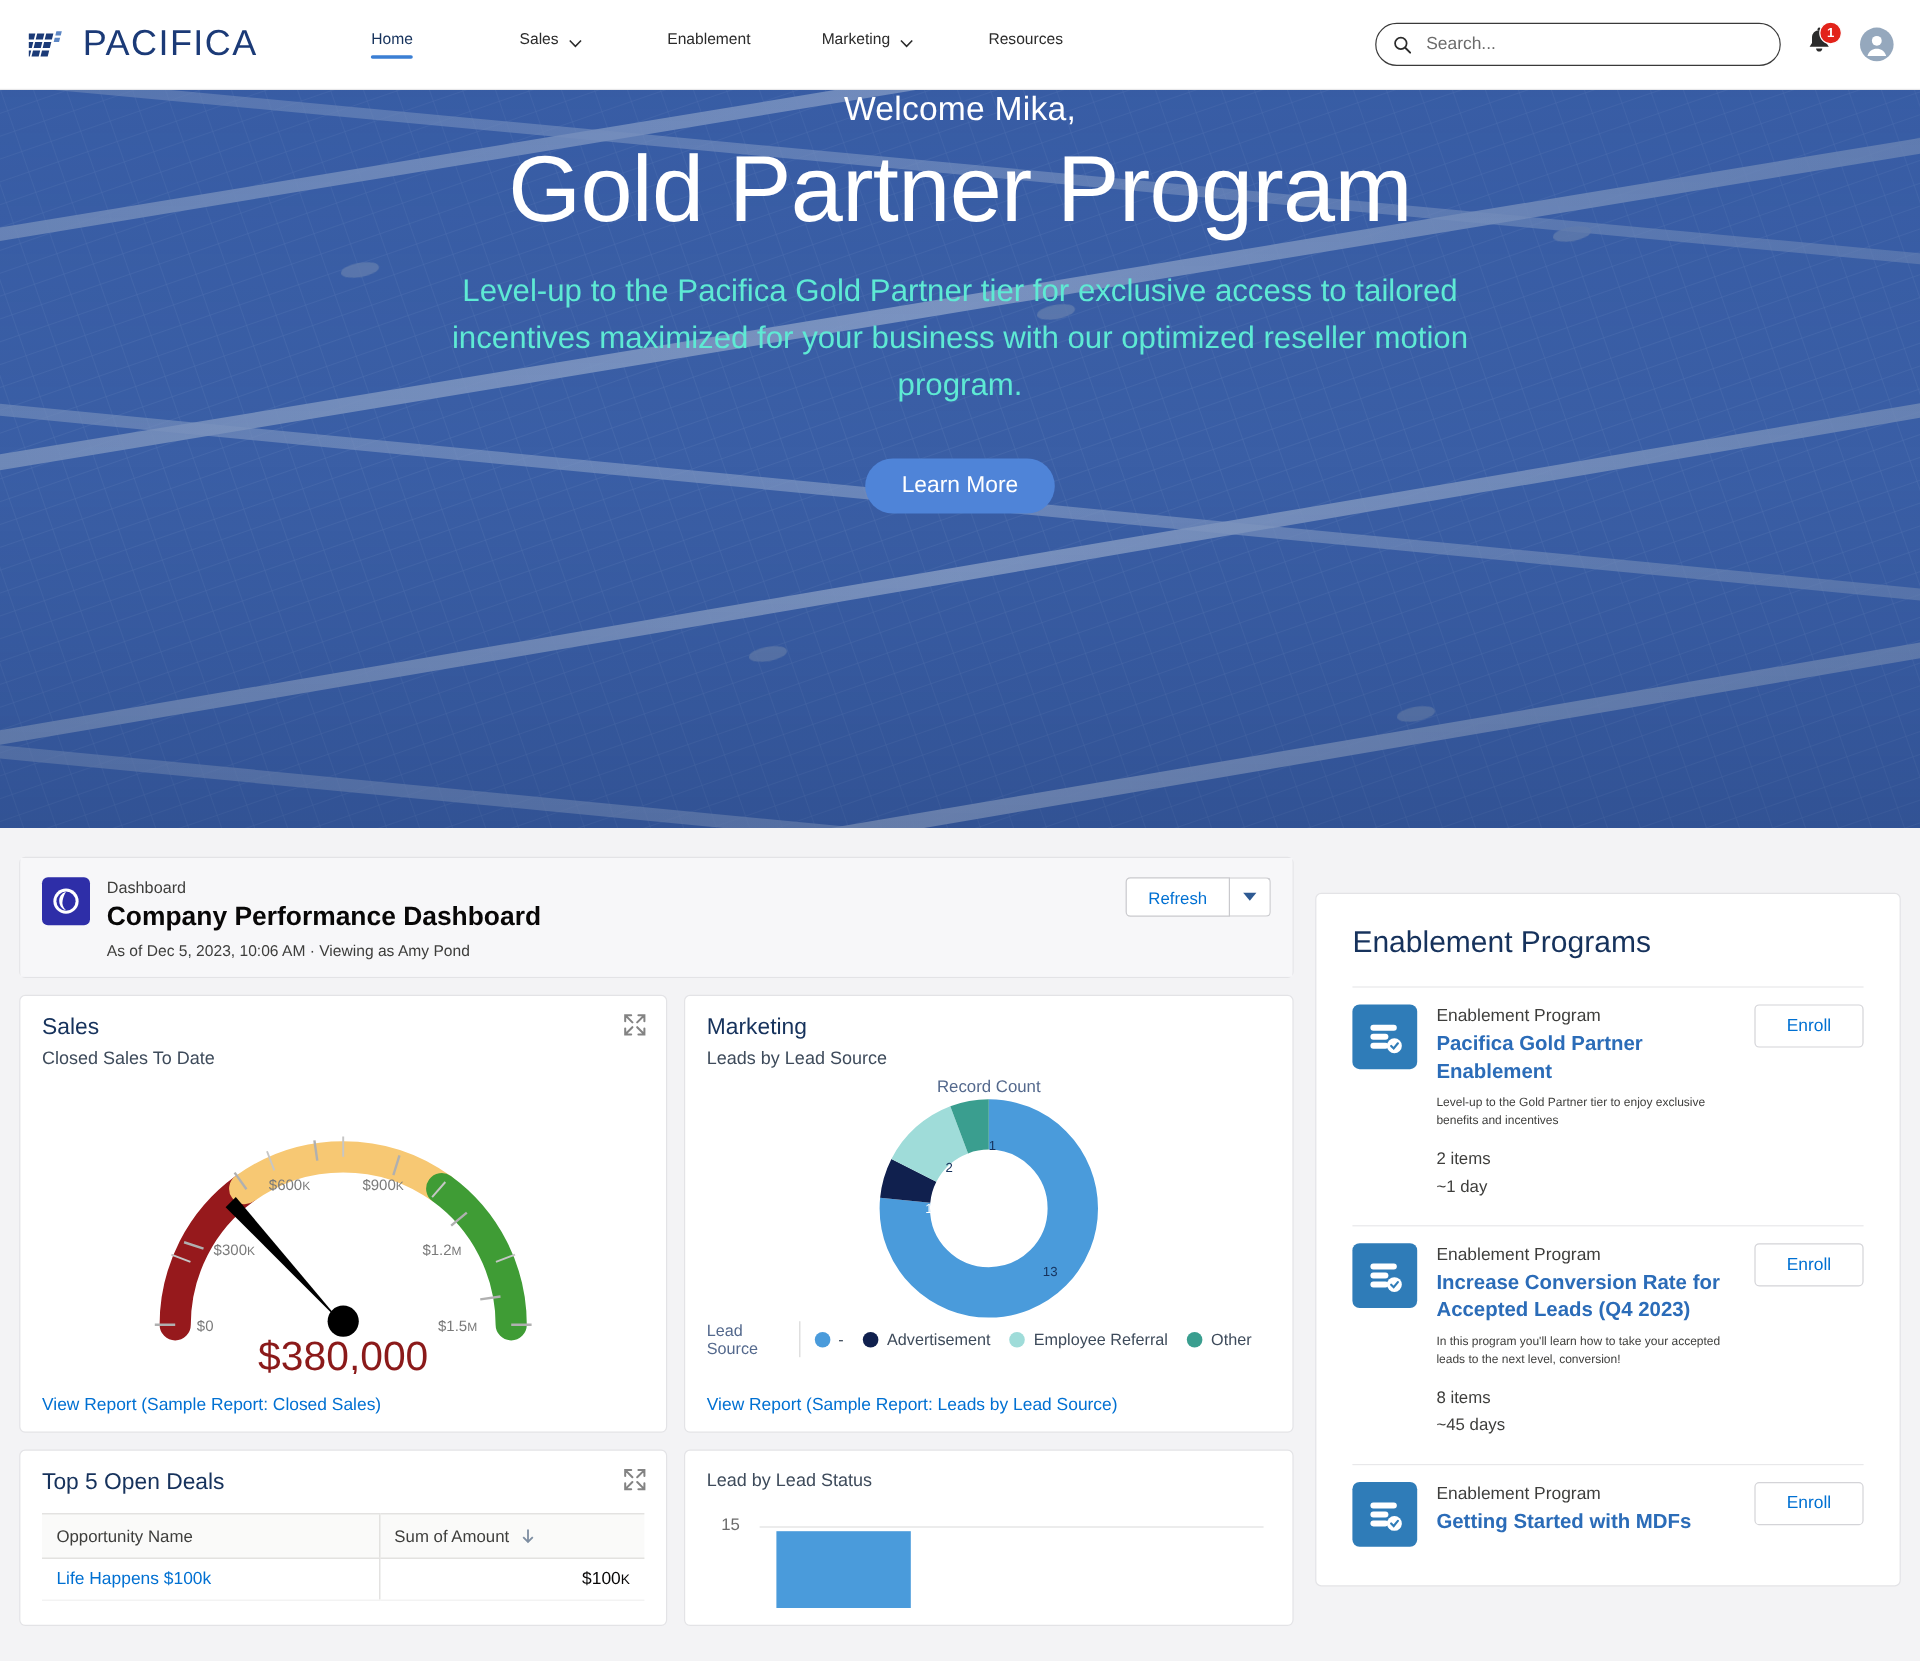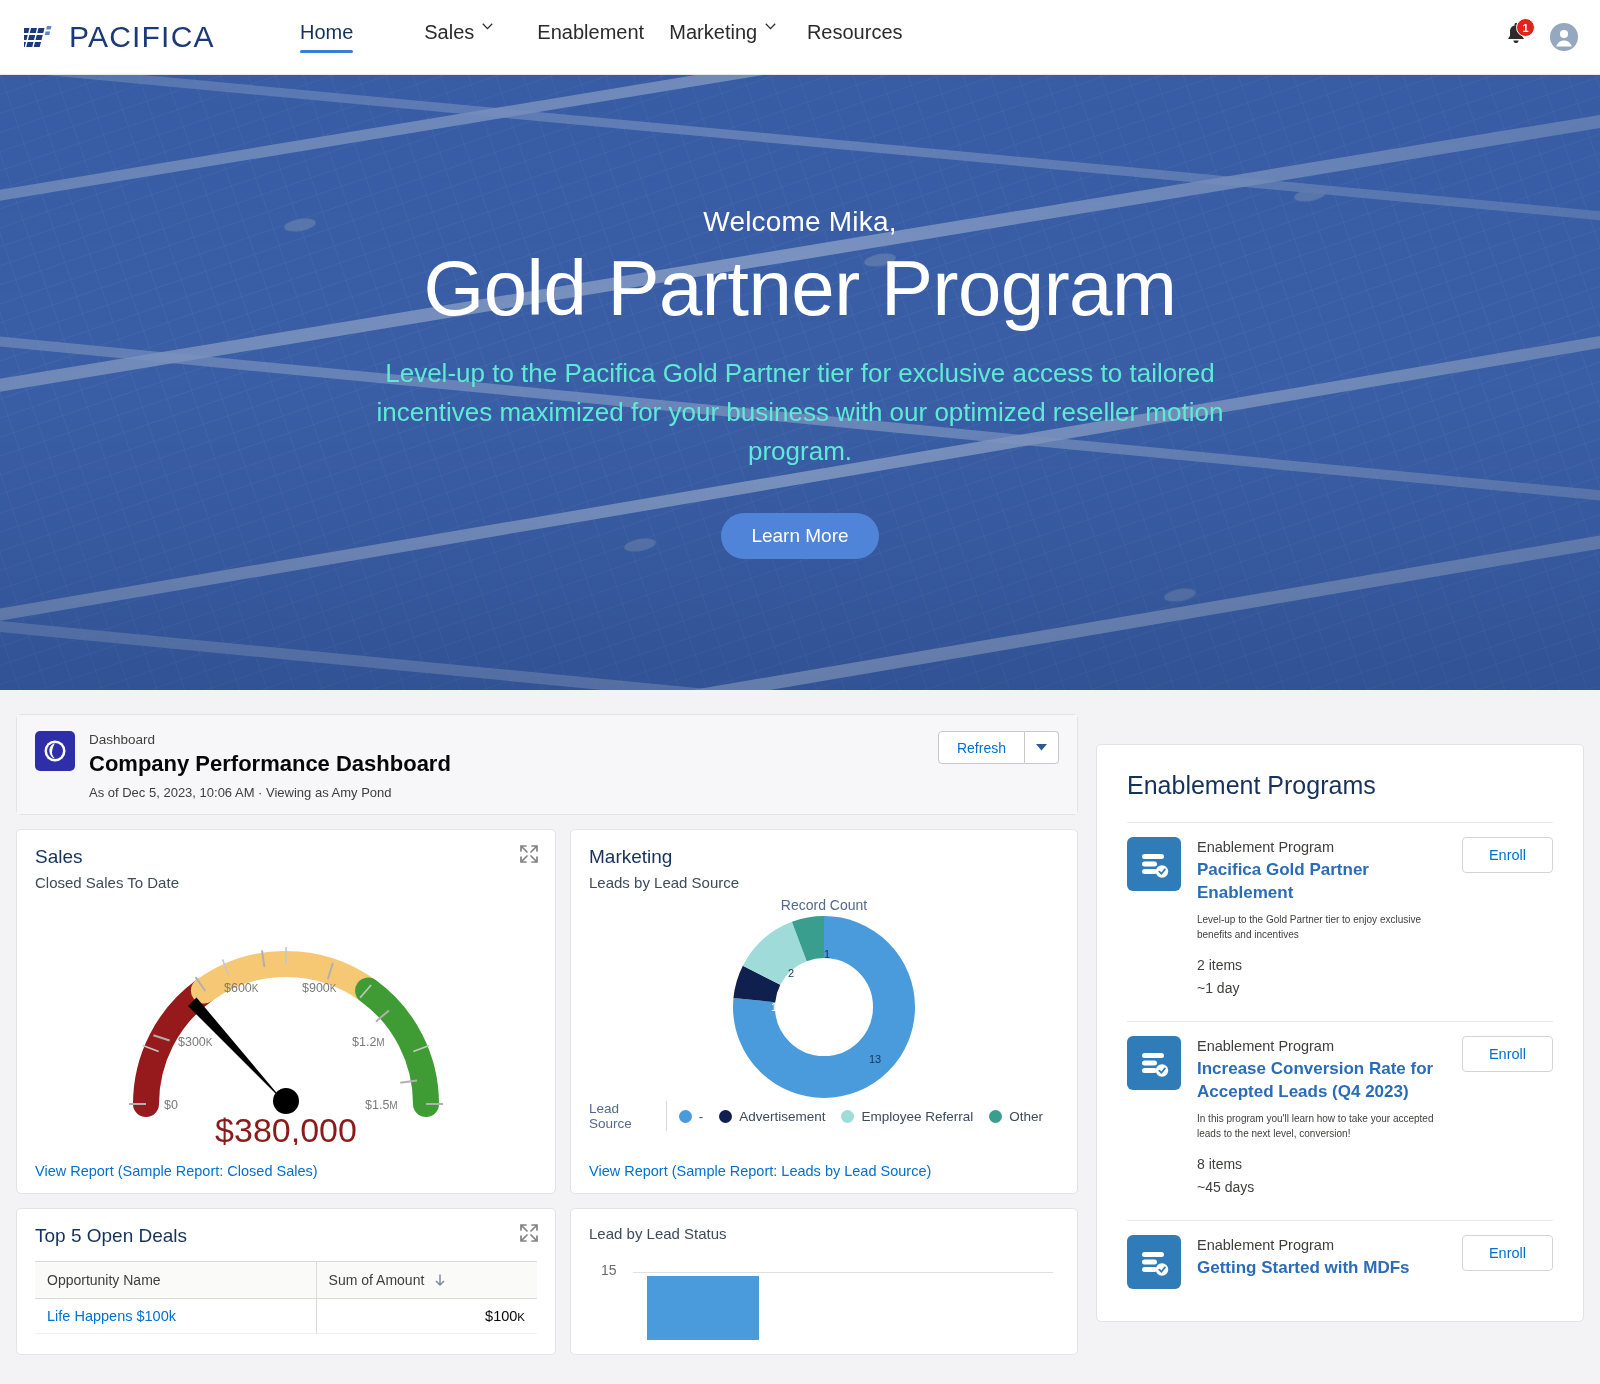--- a/index.html
+++ b/index.html
@@ -23,25 +23,25 @@
   }
   .brand { display: flex; align-items: center; gap: 11px; flex: 0 0 auto; }
   .brand-mark { width: 34px; height: 30px; display: block; }
   .brand-name {
     font-size: 30px; letter-spacing: 1.2px; color: #1b3a77;
     font-weight: 400;
   }
   .nav { display: flex; align-items: center; margin-left: 46px; }
   .nav-item {
     position: relative;
-    font-size: 20px;
+    font-size: 13px;
     color: #2b2b2b;
     padding: 0 0 9px 0;
     margin-right: 0;
-    display: flex; align-items: flex-start; gap: 8px;
+    display: flex; align-items: flex-end; gap: 8px;
     cursor: pointer;
     white-space: nowrap;
   }
   .nav-slot { width: 132px; display: flex; justify-content: center; }
   .nav-item.active { color: #16325c; }
   .nav-item.active::after {
     content: ""; position: absolute; left: 0; right: 0; bottom: 0;
     height: 3px; background: #3b7fd4; border-radius: 2px;
   }
   .caret { width: 11px; height: 7px; display: block; margin-top: 2px; }
@@ -72,21 +72,21 @@
     width: 28px; height: 28px; border-radius: 50%;
     background: #95a8bd; display: flex; align-items: center;
     justify-content: center; cursor: pointer;
   }
 
   
   .hero {
     height: 615px; position: relative; overflow: hidden;
     background: #3f63a8;
     display: flex; flex-direction: column;
-    align-items: center; justify-content: center;
+    align-items: center; justify-content: flex-start;
   }
   .hero-bg { position: absolute; inset: 0; }
   .hero-content { position: relative; z-index: 3; text-align: center; width: 100%; }
   .hero-welcome {
     color: #fff; font-size: 28px; font-weight: 400; letter-spacing: .2px;
     margin-bottom: 8px;
   }
   .hero-title {
     color: #fff; font-size: 78px; font-weight: 400; letter-spacing: -0.5px;
     line-height: 1.08; margin-bottom: 24px;
@@ -269,20 +269,27 @@
       </div>
     </div>
     <div class="nav-slot">
       <div class="nav-item">
         <span>Resources</span>
       </div>
     </div>
   </nav>
 
   <div class="top-right">
+    <div class="search-box">
+      <svg width="17" height="17" viewBox="0 0 17 17">
+        <circle cx="7" cy="7" r="5.3" stroke="#2b2b2b" stroke-width="1.6" fill="none"></circle>
+        <line x1="11" y1="11" x2="15.5" y2="15.5" stroke="#2b2b2b" stroke-width="1.8" stroke-linecap="round"></line>
+      </svg>
+      <input type="text" placeholder="Search..." style="">
+    </div>
 
     <div class="bell-wrap">
       <svg width="24" height="26" viewBox="0 0 24 26">
         <path d="M12 3.2c-3.5 0-6 2.6-6 6v4.6l-2 3.1h16l-2-3.1V9.2c0-3.4-2.5-6-6-6z" fill="#2b2b2b"></path>
         <rect x="10.6" y="1" width="2.8" height="2.6" rx="1.3" fill="#2b2b2b"></rect>
         <path d="M9.4 18.4h5.2c0 1.5-1.2 2.6-2.6 2.6s-2.6-1.1-2.6-2.6z" fill="#2b2b2b"></path>
       </svg>
       <span class="badge">1</span>
     </div>
 

